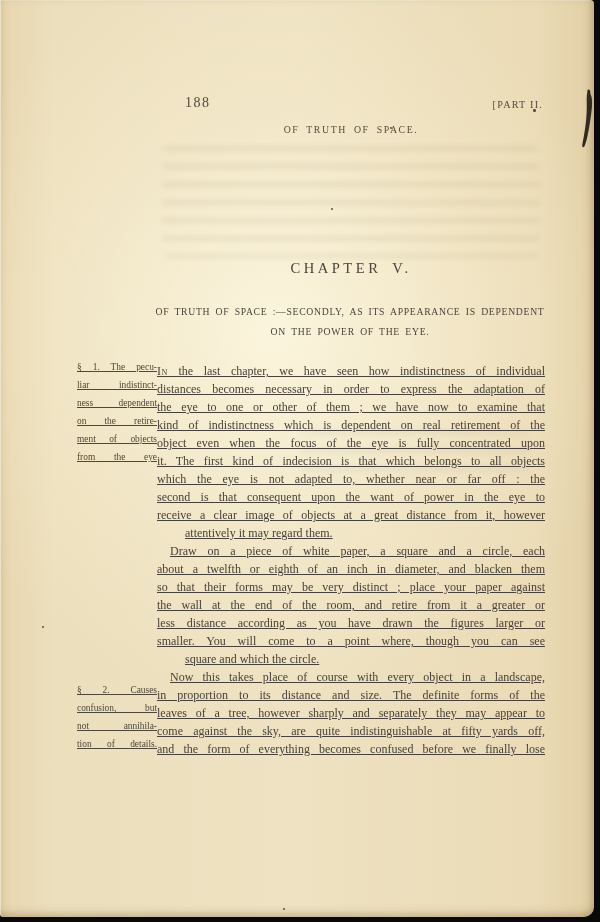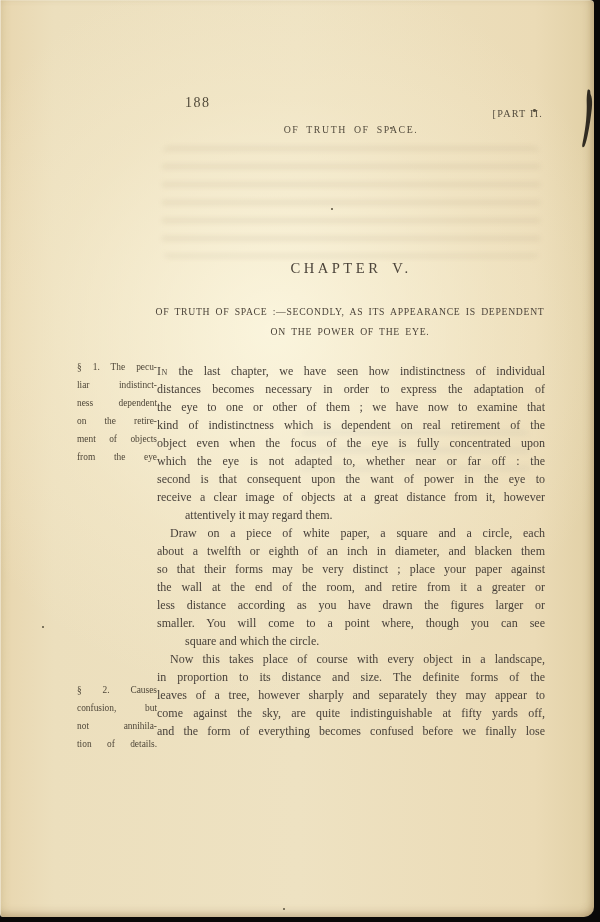--- a/index.html
+++ b/index.html
@@ -37,38 +37,38 @@
     filter:blur(2.5px); border-radius:8px;
   }
 
   .speck { position:absolute; border-radius:50%; background:#57503e; }
 
   
   .runhead { position:absolute; left:157px; top:99px; width:388px; height:16px; color:#544c3e; }
   .pagenum  { position:absolute; left:0; top:-4px; font-size:14px; letter-spacing:1.5px; color:#514a3a;margin-left:28px; }
   .runtitle { position:absolute; left:0; right:0; top:1px; text-align:center;
               font-size:9.8px; letter-spacing:1.6px; word-spacing:3px;margin-top:24px; }
-  .partlabel{ position:absolute; right:2px; top:0; font-size:10.2px; letter-spacing:1.2px;margin-top:9px; }
+  .partlabel{ position:absolute; right:2px; top:0; font-size:10.2px; letter-spacing:1.2px; }
 
   
   .chapter-heading {
     position:absolute; left:157px; top:260px; width:388px; text-align:center;
     font-size:14.6px; letter-spacing:3.5px; word-spacing:4px; color:#4c443a;
   }
   .chapter-subtitle {
     position:absolute; left:130px; top:302px; width:440px; text-align:center;
     font-size:9.7px; letter-spacing:0.7px; word-spacing:2.2px; line-height:19.5px; color:#4c443a;
   }
 
   
   .text-block {
     position:absolute; left:157px; top:362px; width:388px;
     font-size:12px; line-height:18px; color:#48413a;
   }
-  .line { height:18px; text-align:justify; text-align-last:justify; }
+  .line { height:18px; text-align:justify; text-align-last:justify;text-decoration:underline; }
   .end-left .line:last-child { text-align-last:left;margin-left:28px; }
   .indent-first .line:first-child { text-indent:13px; }
   .lead { font-variant:small-caps; letter-spacing:0.6px; }
 
   
   .margin-note {
     position:absolute; left:77px; width:80px;
     font-size:9.4px; line-height:11.3px; color:#4f4739; text-align:left;
   }
   .note-1 { top:362px; }
@@ -124,20 +124,21 @@
       </div>
 
     <div class="text-block">
       <div class="para end-left">
         <div class="line"><span class="lead">In</span><span> the last chapter, we have seen how indistinctness of individual</span></div>
         <div class="lines">
             <div class="line">distances becomes necessary in order to express the adaptation of</div>
             <div class="line">the eye to one or other of them ; we have now to examine that</div>
             <div class="line">kind of indistinctness which is dependent on real retirement of the</div>
             <div class="line">object even when the focus of the eye is fully concentrated upon</div>
+            <div class="line">it. The first kind of indecision is that which belongs to all objects</div>
             <div class="line">which the eye is not adapted to, whether near or far off : the</div>
             <div class="line">second is that consequent upon the want of power in the eye to</div>
             <div class="line">receive a clear image of objects at a great distance from it, however</div>
             <div class="line">attentively it may regard them.</div>
           </div>
       </div>
       <div class="para end-left indent-first lines">
           <div class="line">Draw on a piece of white paper, a square and a circle, each</div>
           <div class="line">about a twelfth or eighth of an inch in diameter, and blacken them</div>
           <div class="line">so that their forms may be very distinct ; place your paper against</div>

